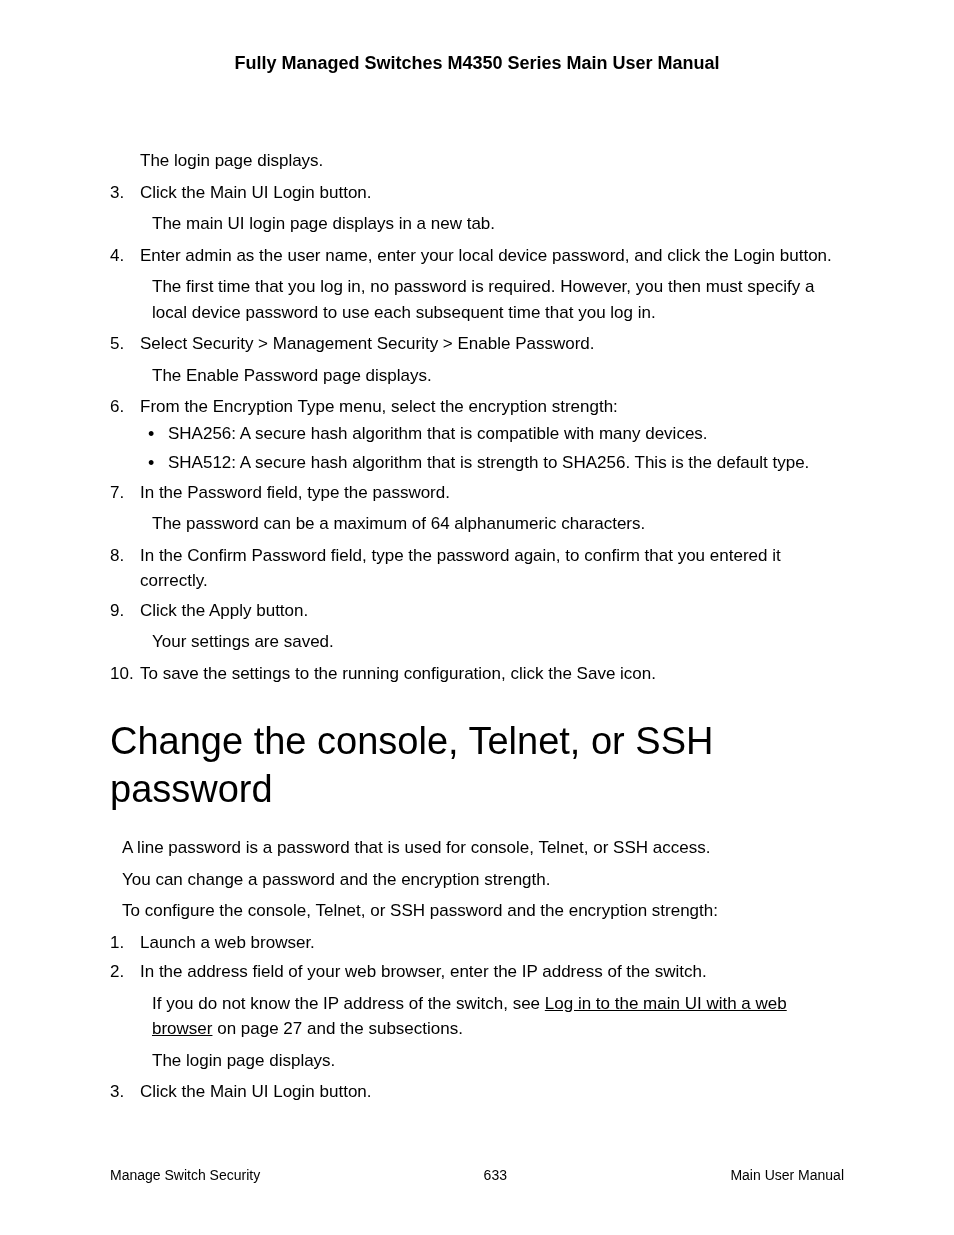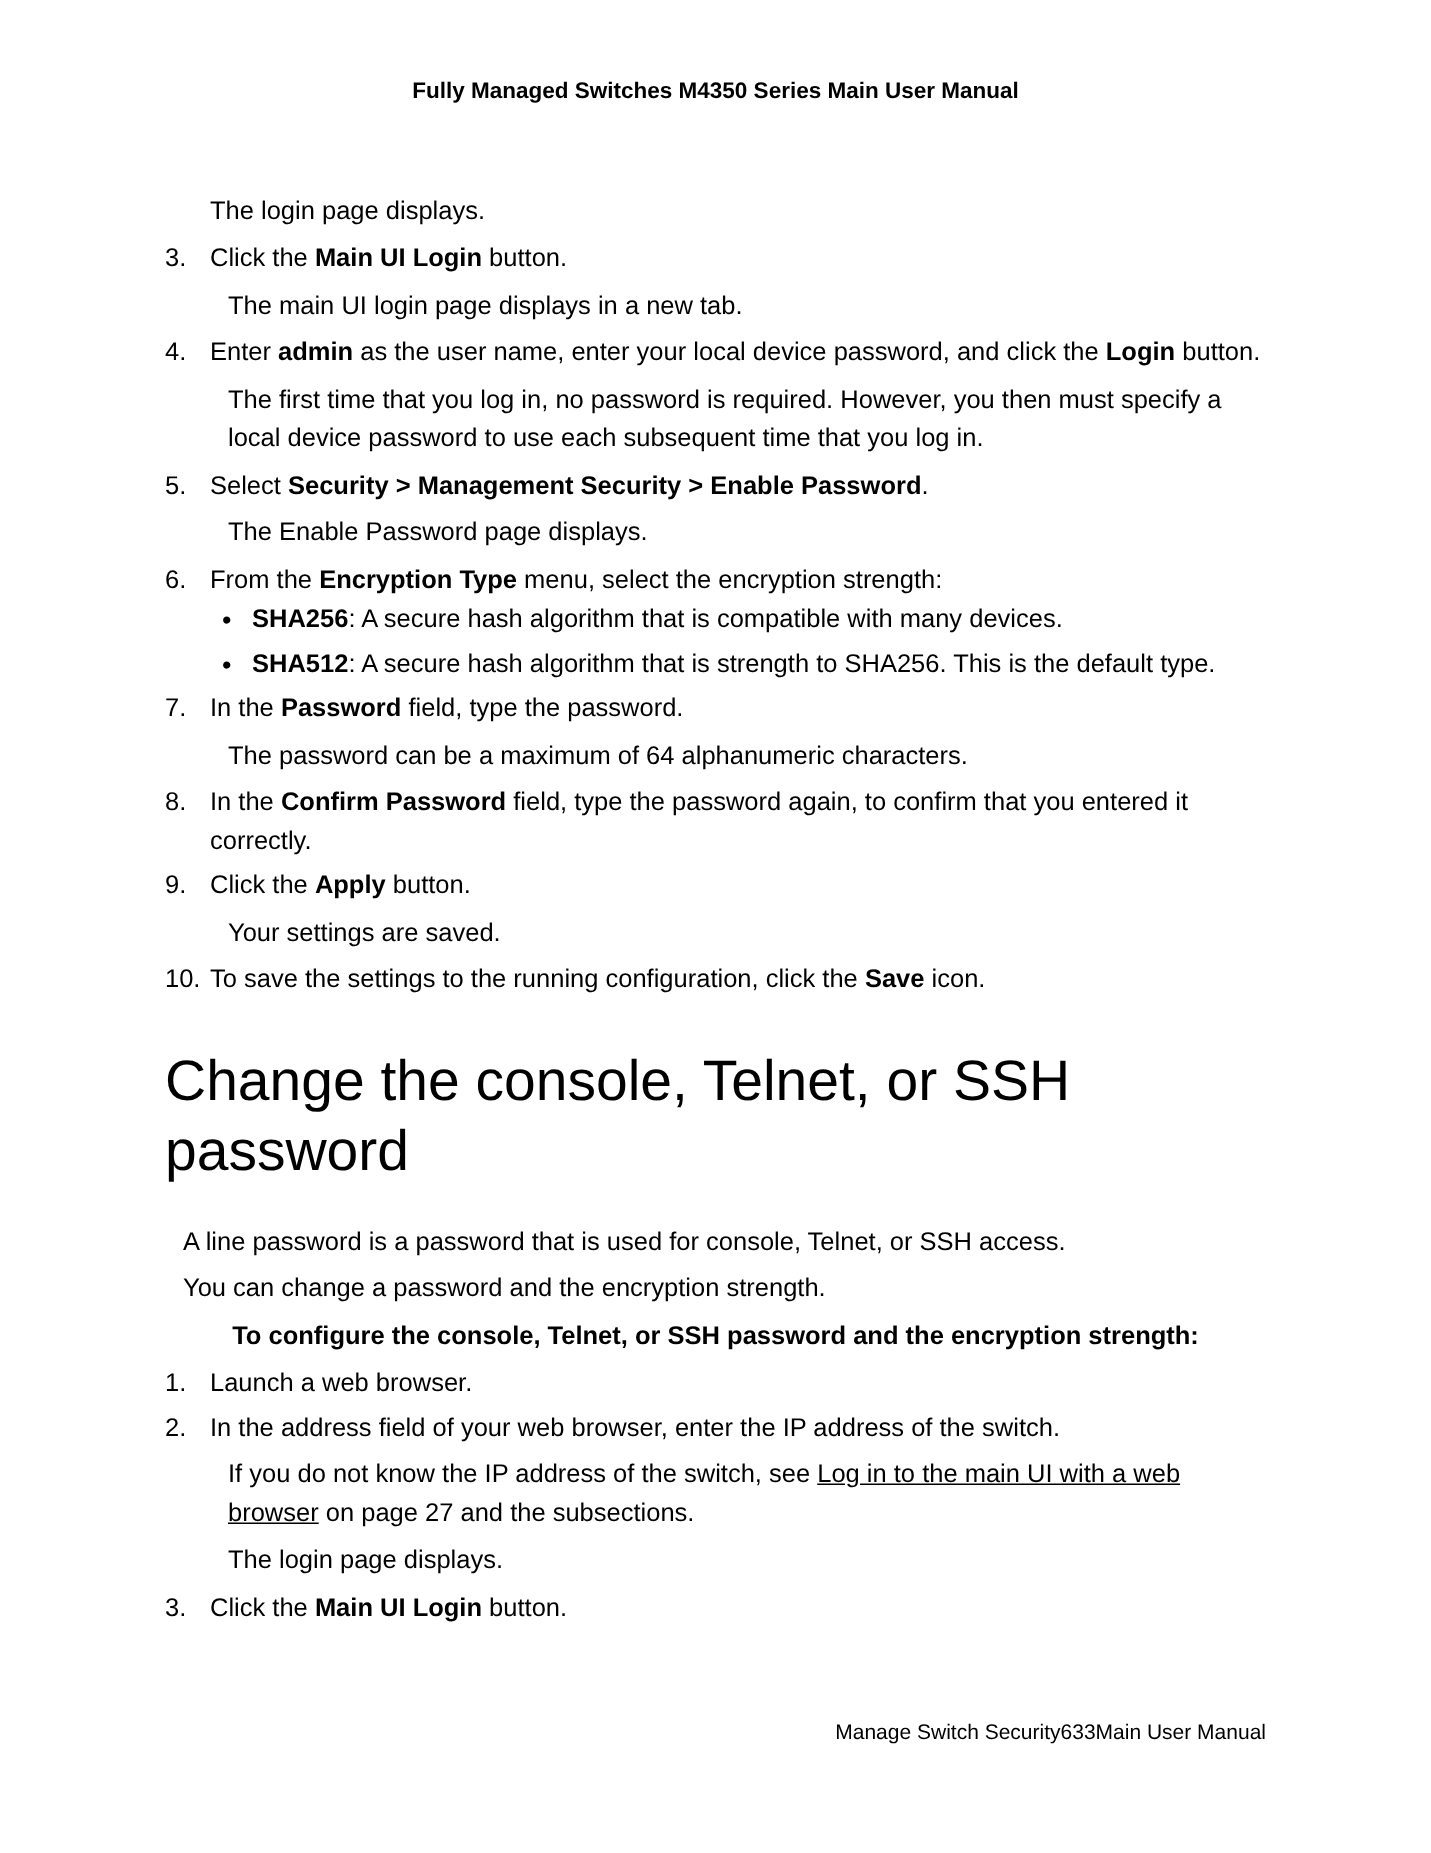--- a/index.html
+++ b/index.html
@@ -9,22 +9,22 @@
     color: #000;
     background: #fff;
     margin: 0;
     padding: 50px 110px 40px 110px;
     width: 954px;
     box-sizing: border-box;
   }
   .header {
     text-align: center;
     font-weight: bold;
-    font-size: 15px;
-    margin-bottom: 55px;
+    font-size: 18px;
+    margin-bottom: 71px;
   }
   ol.steps {
     padding-left: 0;
     margin: 0;
     list-style: none;
   }
   ol.steps > li {
     padding-left: 30px;
     position: relative;
     margin-bottom: 4px;
@@ -56,25 +56,25 @@
     left: 8px;
     top: 0;
     font-size: 18px;
   }
   h2.section {
     font-weight: normal;
     font-size: 38px;
     line-height: 1.25;
     margin: 32px 0 22px 0;
   }
-  .bold { font-weight: bold; text-align: center; }
+  .bold { font-weight: normal; }
   .underline { text-decoration: underline; }
   .footer {
     display: flex;
-    justify-content: flex-end;
+    justify-content: space-between;
     font-size: 14px;
     margin-top: 60px;
   }
 </style>
 </head>
 <body>
 
 <div class="header">Fully Managed Switches M4350 Series Main User Manual</div>
 
 <div class="p indent">The login page displays.</div>

